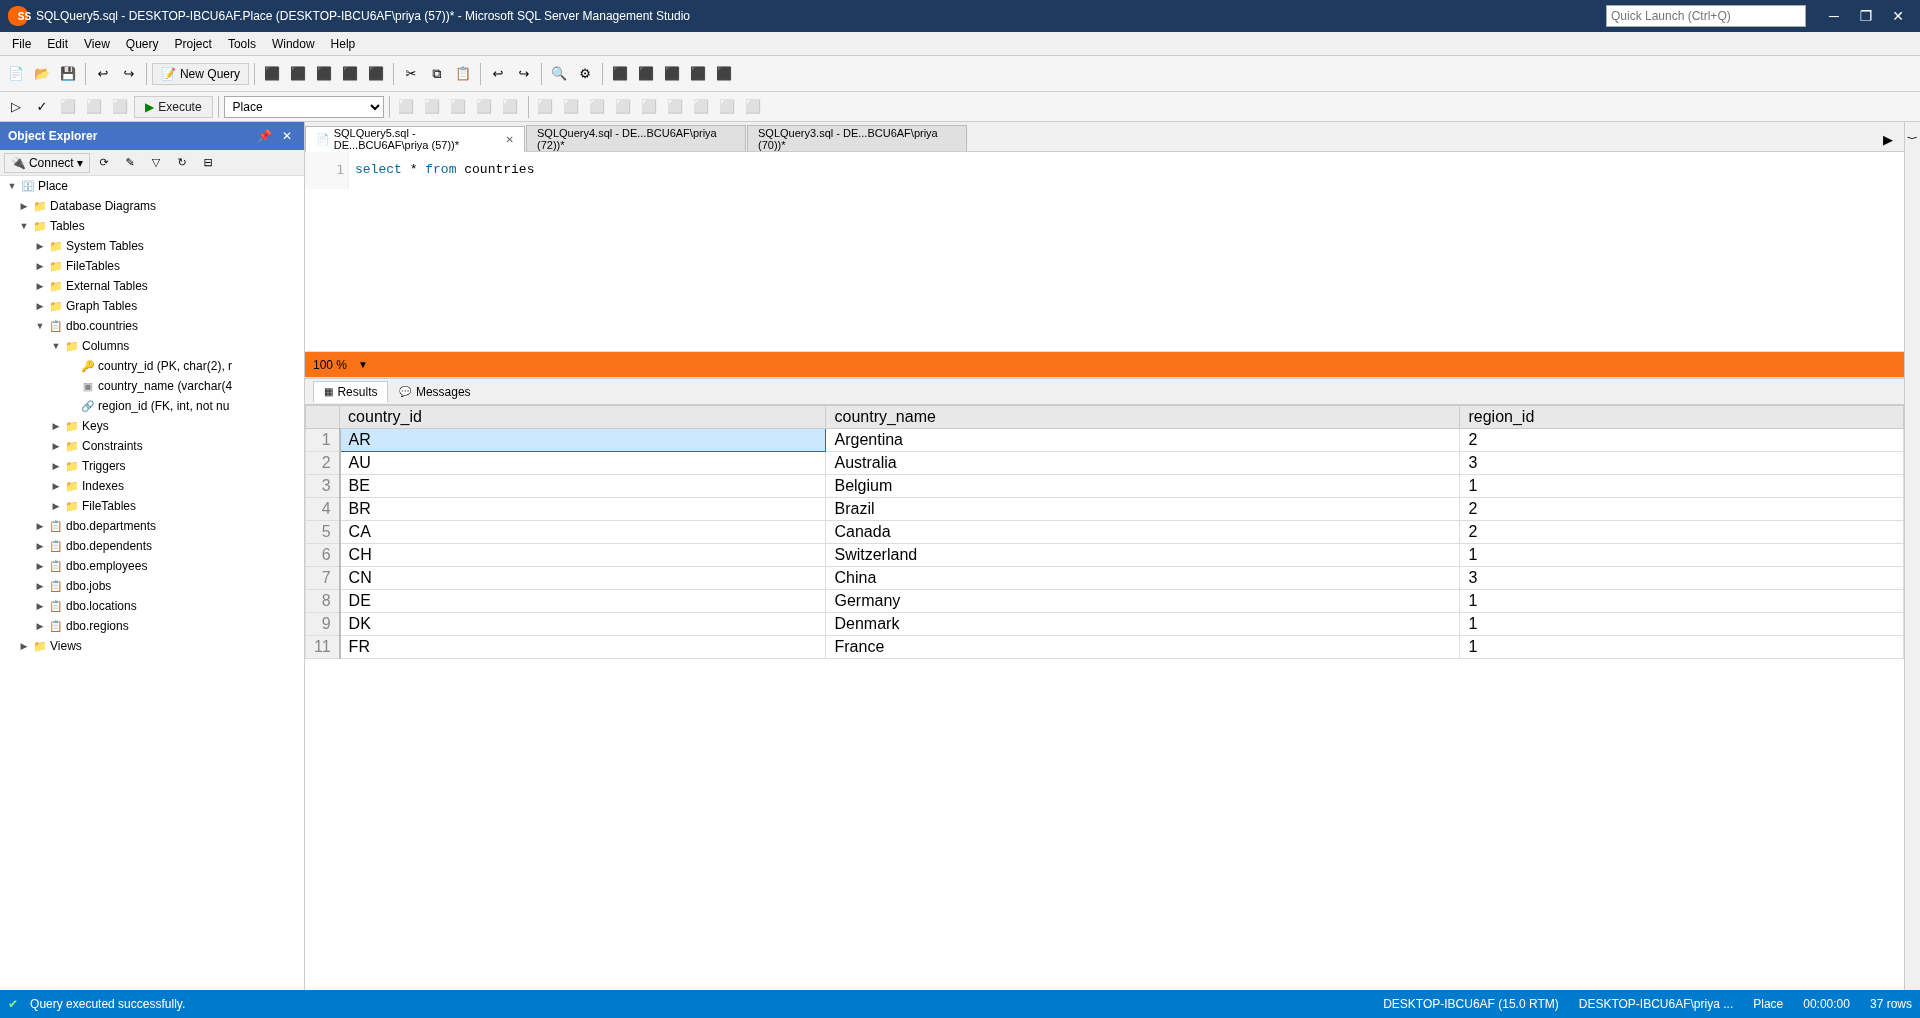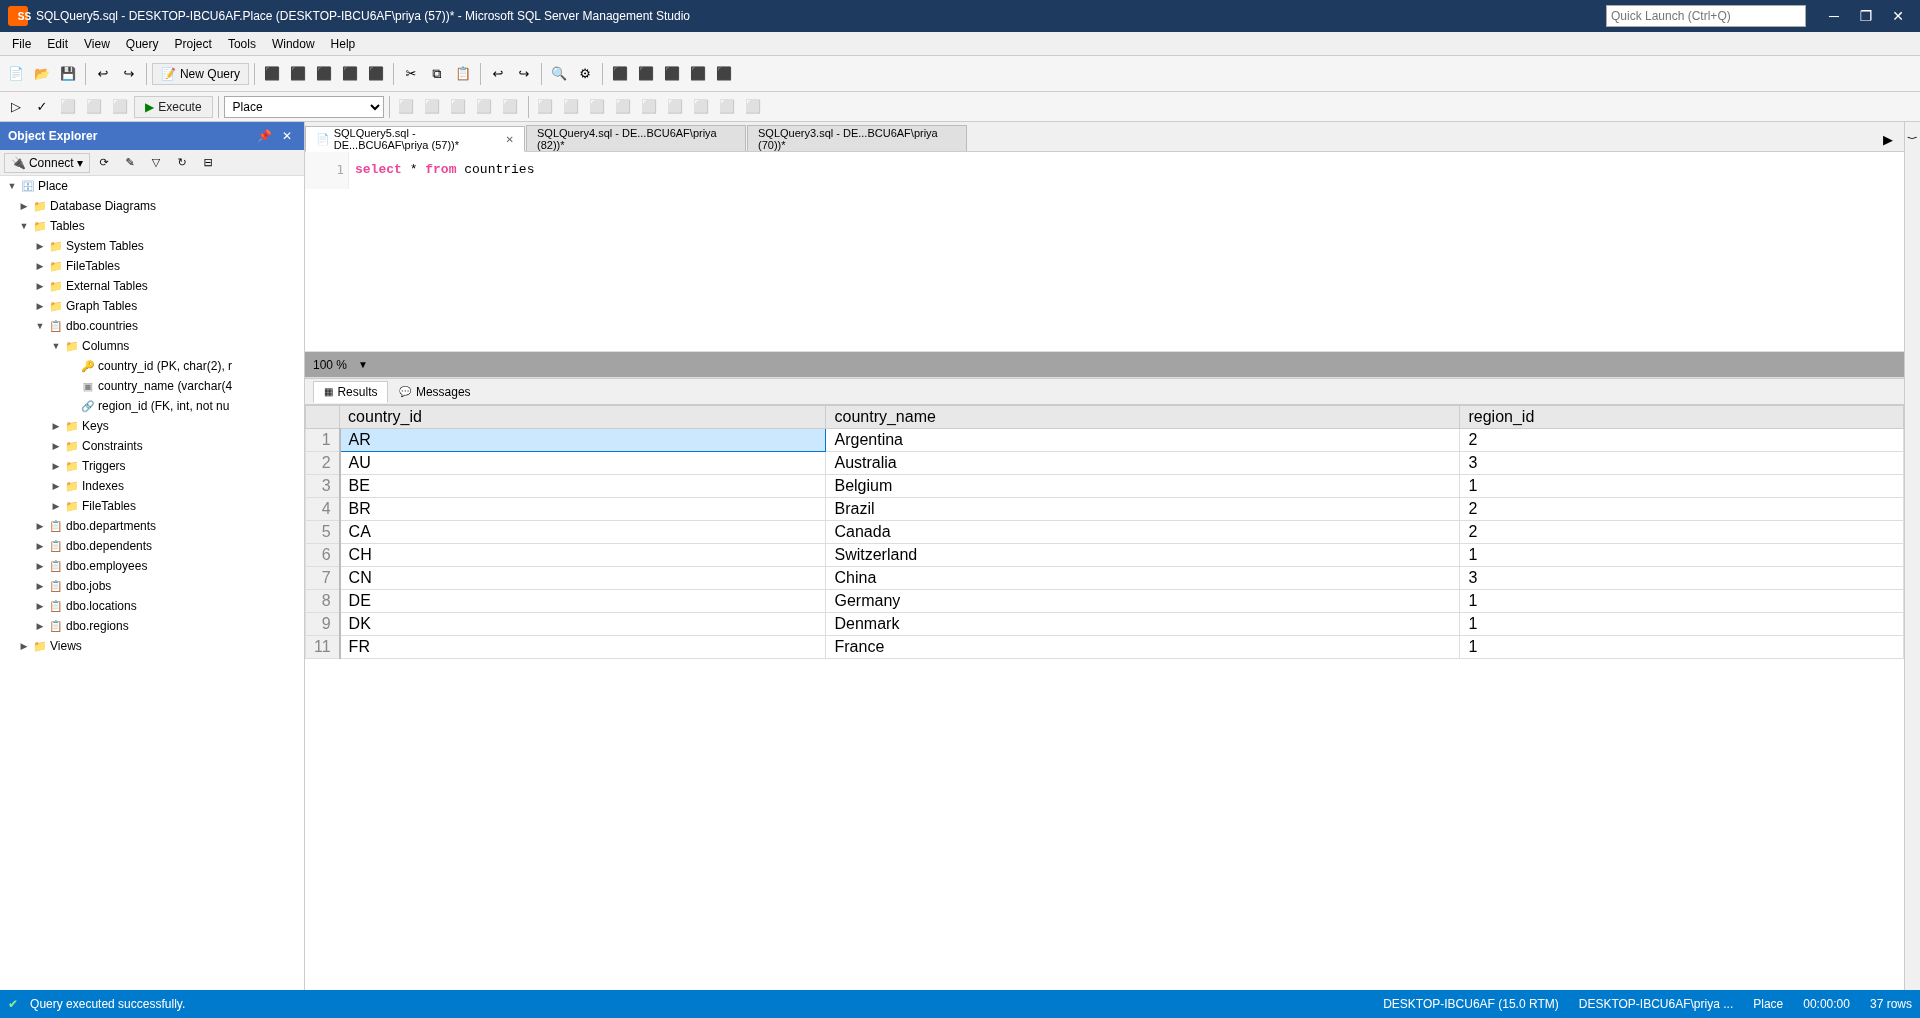--- a/index.html
+++ b/index.html
@@ -10,21 +10,21 @@
       background: #1e3a5f;
       color: white;
       height: 32px;
       display: flex;
       align-items: center;
       justify-content: space-between;
       padding: 0 8px;
       font-size: 12px;
     }
     .title-bar-left { display: flex; align-items: center; gap: 8px; }
-    .title-bar-icon { width: 20px; height: 20px; background: #ff6600; border-radius: 3px; display: flex; align-items: center; justify-content: center; color: white; font-weight: bold; font-size: 10px; padding-left: 13px; }
+    .title-bar-icon { width: 20px; height: 20px; background: #ff6600; border-radius: 9px; display: flex; align-items: center; justify-content: center; color: white; font-weight: bold; font-size: 10px; padding-left: 13px; }
     .title-bar-controls { display: flex; gap: 4px; }
     .title-bar-btn { width: 28px; height: 22px; background: transparent; border: none; color: white; cursor: pointer; display: flex; align-items: center; justify-content: center; font-size: 14px; }
 
     
     .menu-bar {
       background: #f0f0f0;
       height: 24px;
       display: flex;
       align-items: center;
       padding: 0 4px;
@@ -214,26 +214,26 @@
       width: 44px;
       background: #f8f8f8;
       border-right: 1px solid #eee;
       padding: 8px 4px;
       color: #aaa;
       font-family: 'Consolas', monospace;
       font-size: 13px;
       text-align: right;
       line-height: 1.6;
     }
-    .sql-keyword { color: #ec4899; font-weight: bold; }
+    .sql-keyword { color: #0369a1; font-weight: normal; }
     .code-line { line-height: 1.6; }
 
     
     .zoom-bar {
-      background: #a3a3a3;
+      background: #f97316;
       height: 26px;
       display: flex;
       align-items: center;
       padding: 0 8px;
       border-bottom: 1px solid #ddd;
       font-size: 12px;
       gap: 4px;
     }
 
     
@@ -606,21 +606,21 @@
 
   <div class="editor-area">
 
     <div class="tab-bar">
       <div class="tab active">
         <span>📄</span>
         <span>SQLQuery5.sql - DE...BCU6AF\priya (57))*</span>
         <span class="tab-close">✕</span>
       </div>
       <div class="tab">
-        <span>SQLQuery4.sql - DE...BCU6AF\priya (82))*</span>
+        <span>SQLQuery4.sql - DE...BCU6AF\priya (72))*</span>
       </div>
       <div class="tab">
         <span>SQLQuery3.sql - DE...BCU6AF\priya (70))*</span>
       </div>
       <div style="flex:1;"></div>
       <button class="tb-btn" style="margin-right:4px;">▶</button>
     </div>
 
     <div class="code-editor" style="height:200px; min-height:200px; max-height:200px;">
       <div class="line-numbers">1</div>

